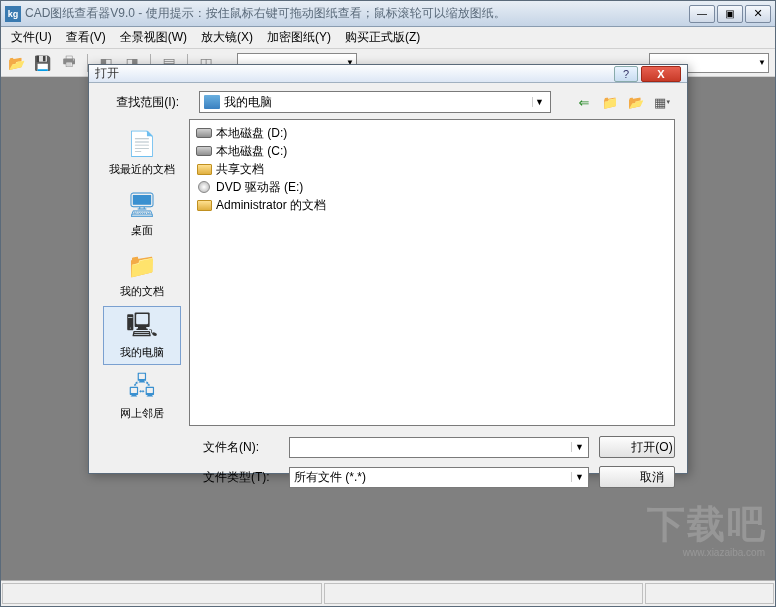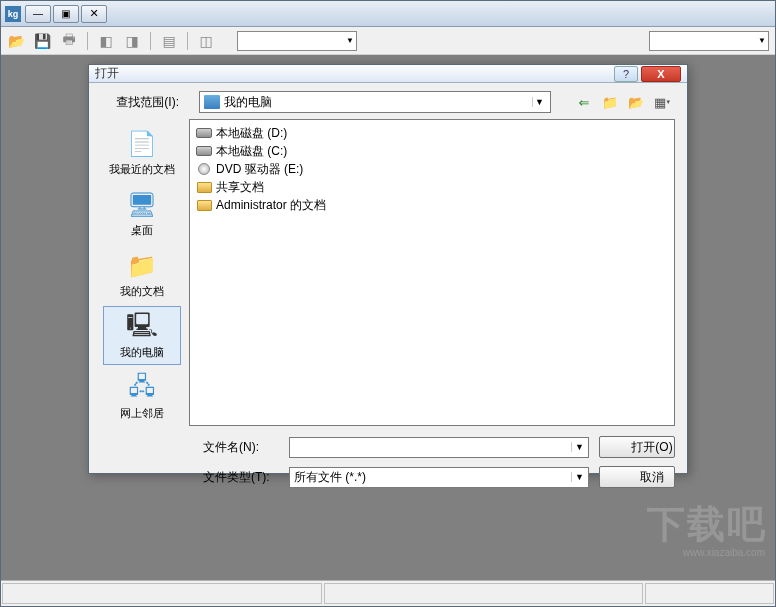--- a/index.html
+++ b/index.html
@@ -70,27 +70,36 @@
 .bottom-combo .txt { flex: 1; font-size: 12px; }
 .bottom-combo .tri { font-size: 9px; border-left: 1px solid #ccc; padding-left: 3px; }
 .dlg-btn { width: 76px; height: 22px; border: 1px solid #707070; background: linear-gradient(#fdfdfd,#e2e2e2); cursor: pointer; font-size: 12px; display: flex; align-items: center; justify-content: center; border-radius: 2px; padding-left: 30px; }
 </style>
 </head>
 <body>
 
 <div class="main-window">
   <div class="titlebar">
     <div class="titlebar-icon">kg</div>
+    <div class="titlebar-text">CAD图纸查看器V9.0 - 使用提示：按住鼠标右键可拖动图纸查看；鼠标滚轮可以缩放图纸。</div>
     <div class="win-controls">
       <div class="win-btn">—</div>
       <div class="win-btn">▣</div>
       <div class="win-btn close">✕</div>
     </div>
   </div>
 
+  <div class="menubar">
+    <div class="menu-item">文件(U)</div>
+    <div class="menu-item">查看(V)</div>
+    <div class="menu-item">全景视图(W)</div>
+    <div class="menu-item">放大镜(X)</div>
+    <div class="menu-item">加密图纸(Y)</div>
+    <div class="menu-item">购买正式版(Z)</div>
+  </div>
 
   <div class="toolbar">
     <div class="tool-btn" style="color:#d4a030">📂</div>
     <div class="tool-btn" style="color:#888">💾</div>
     <div class="tool-btn" style="color:#888">🖶</div>
     <div class="tool-sep"></div>
     <div class="tool-btn" style="color:#888">◧</div>
     <div class="tool-btn" style="color:#888">◨</div>
     <div class="tool-sep"></div>
     <div class="tool-btn" style="color:#888">▤</div>
@@ -172,29 +181,29 @@
           <span>本地磁盘 (D:)</span>
         </div>
         <div class="file-item">
           <div class="fi-icon">
               <div class="drive-ico"></div>
             </div>
           <span>本地磁盘 (C:)</span>
         </div>
         <div class="file-item">
           <div class="fi-icon">
+              <div class="folder-ico"></div>
+            </div>
+          <span>共享文档</span>
+        </div>
+        <div class="file-item">
+          <div class="fi-icon">
               <div class="dvd-ico"></div>
             </div>
           <span>DVD 驱动器 (E:)</span>
-        </div>
-        <div class="file-item">
-          <div class="fi-icon">
-              <div class="folder-ico"></div>
-            </div>
-          <span>共享文档</span>
         </div>
         <div class="file-item">
           <div class="fi-icon">
               <div class="folder-ico"></div>
             </div>
           <span>Administrator 的文档</span>
         </div>
       </div>
     </div>
 

